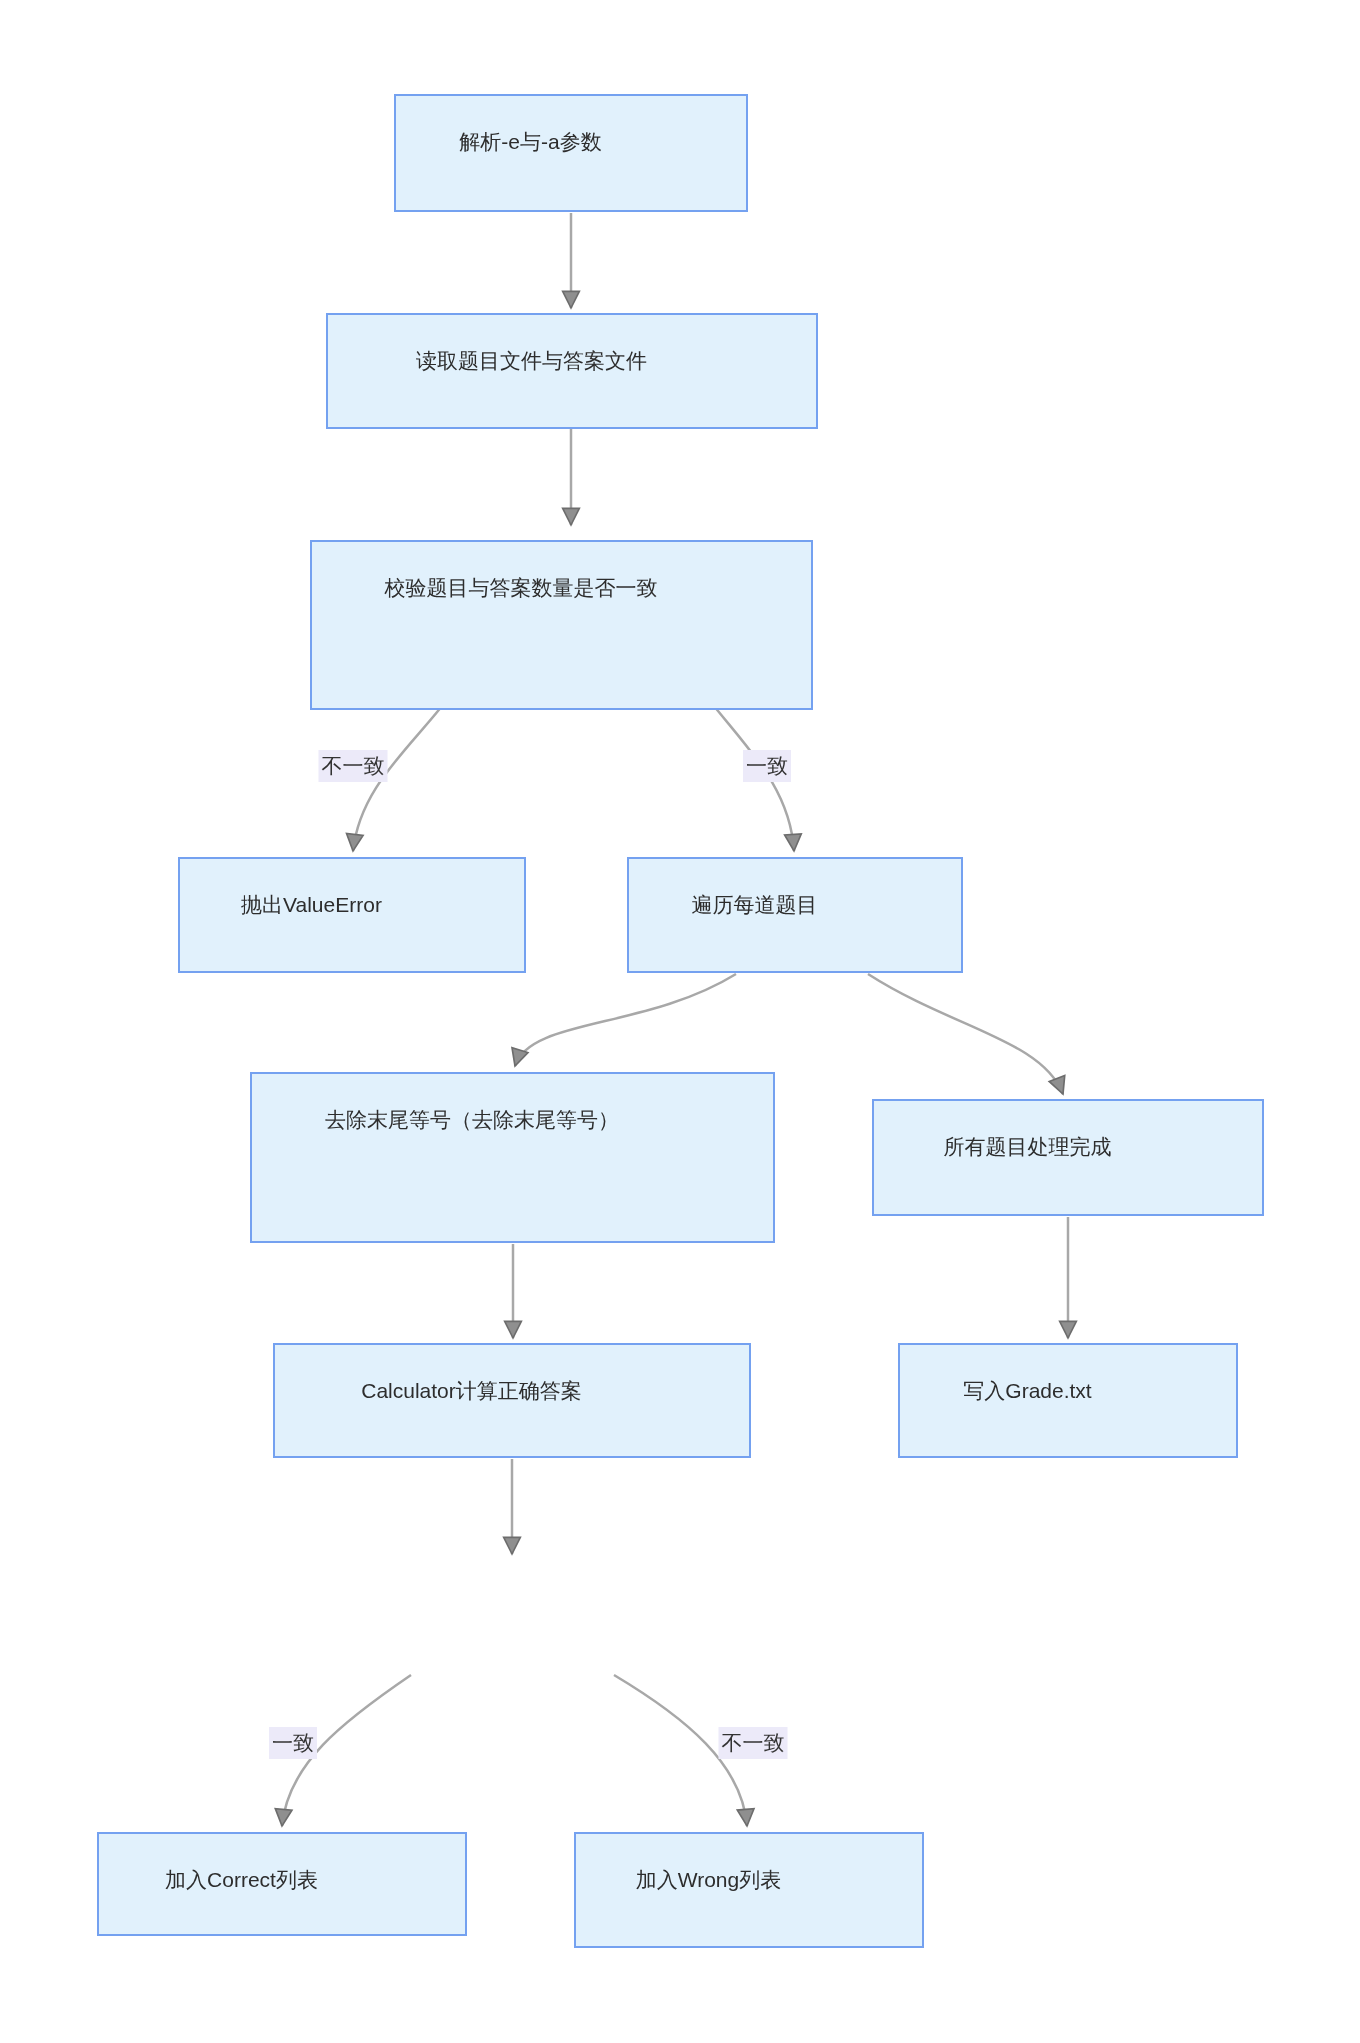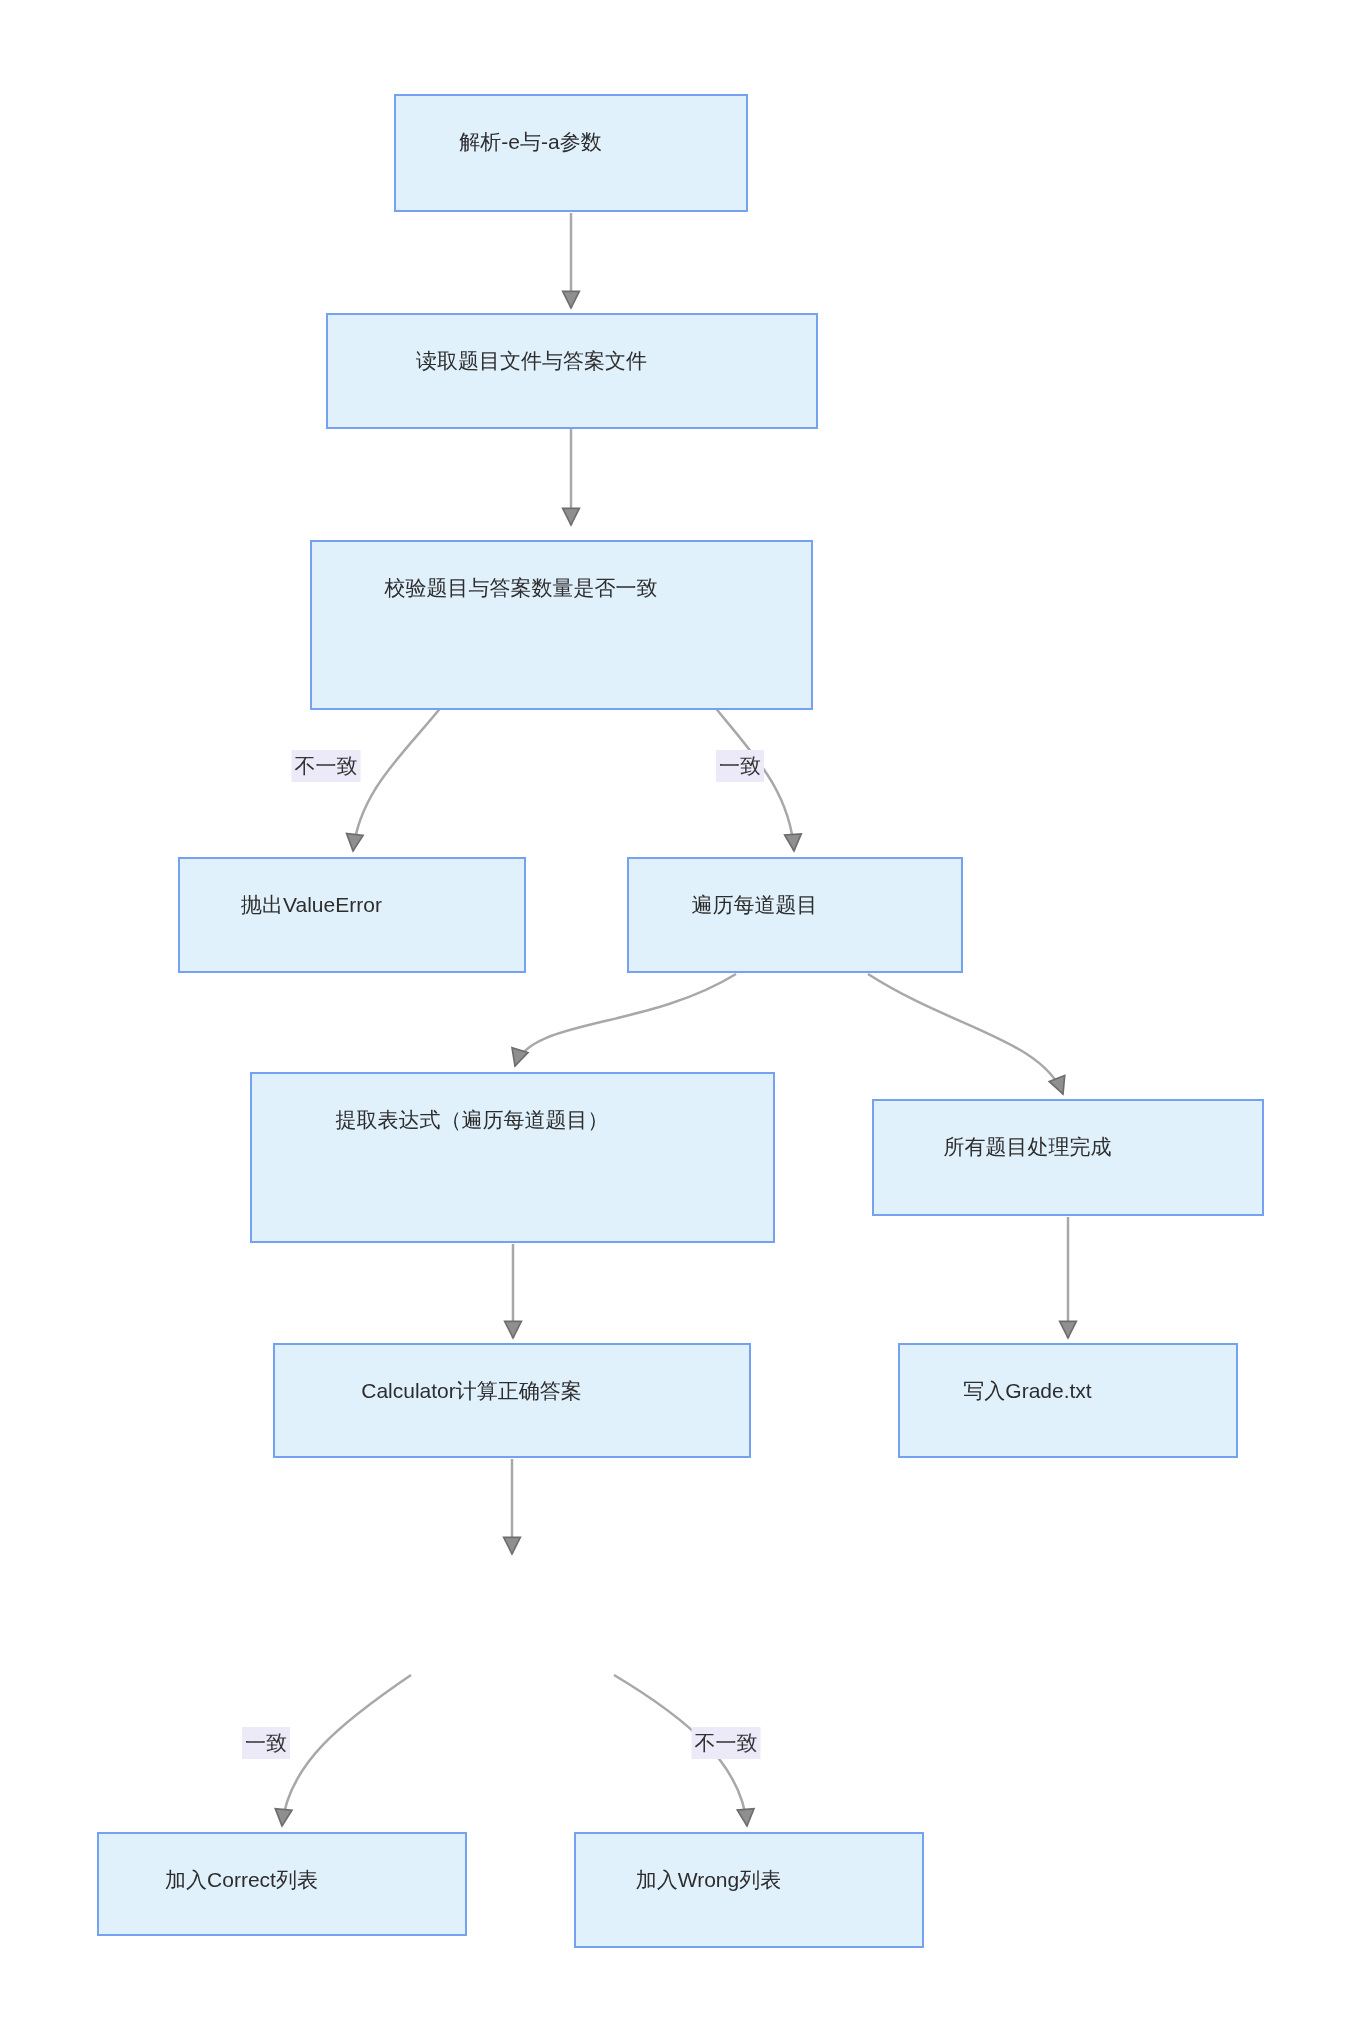--- a/index.html
+++ b/index.html
@@ -33,20 +33,21 @@
   }
   .edge-label{
     position:absolute;
     transform:translate(-50%,-50%);
     background:#eceaf9;
     color:#333333;
     font-size:21px;
     line-height:26px;
     padding:3px 3px;
     white-space:nowrap;
+    margin-left:27px;
   }
   
   .n-parse   {left:394px; top:94px;   width:354px; height:118px;}
   .n-read    {left:326px; top:313px;  width:492px; height:116px;}
   .n-validate{left:310px; top:530px;  width:503px; height:170px;margin-top:10px;}
   .n-throw   {left:178px; top:857px;  width:348px; height:116px;}
   .n-iterate {left:627px; top:857px;  width:336px; height:116px;}
   .n-extract {left:250px; top:1072px; width:525px; height:171px;}
   .n-alldone {left:872px; top:1099px; width:392px; height:117px;}
   .n-calc    {left:273px; top:1343px; width:478px; height:115px;}
@@ -93,21 +94,21 @@
   <div class="node n-validate">
     <span class="node-label">校验题目与答案数量是否一致</span>
   </div>
   <div class="node n-throw">
     <span class="node-label">抛出ValueError</span>
   </div>
   <div class="node n-iterate">
     <span class="node-label">遍历每道题目</span>
   </div>
   <div class="node n-extract">
-    <span class="node-label">提取表达式（遍历每道题目）</span>
+    <span class="node-label">去除末尾等号（去除末尾等号）</span>
   </div>
   <div class="node n-alldone">
     <span class="node-label">所有题目处理完成</span>
   </div>
   <div class="node n-calc">
     <span class="node-label">Calculator计算正确答案</span>
   </div>
   <div class="node n-write">
     <span class="node-label">写入Grade.txt</span>
   </div>

